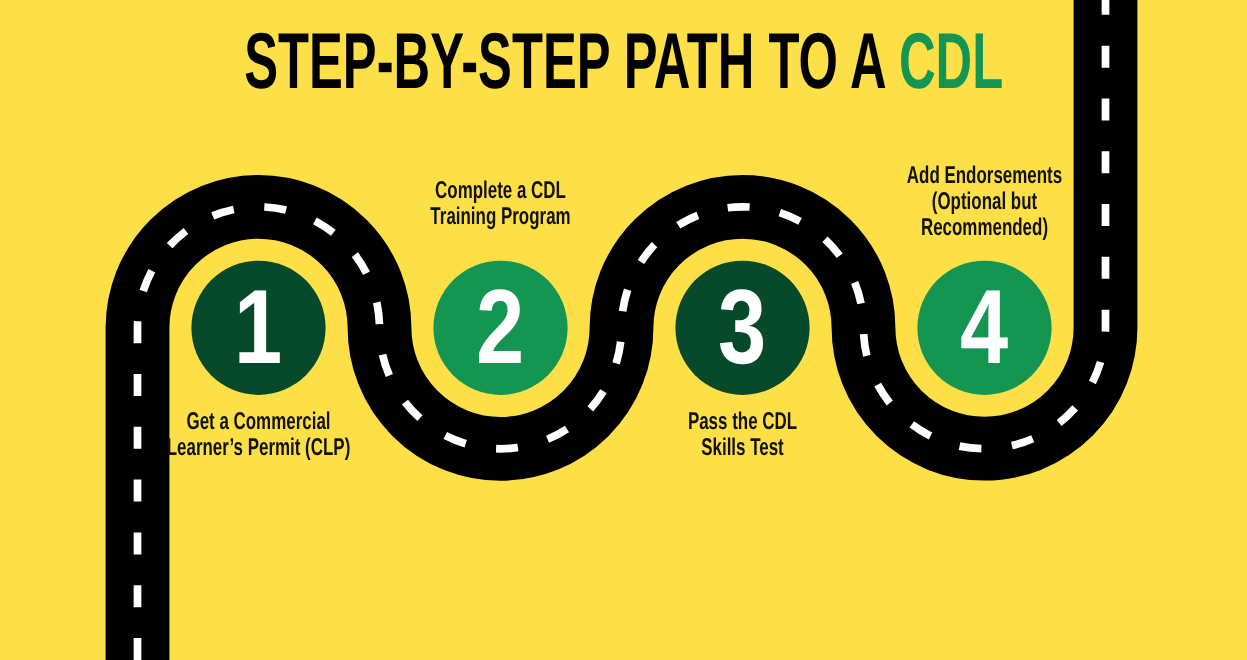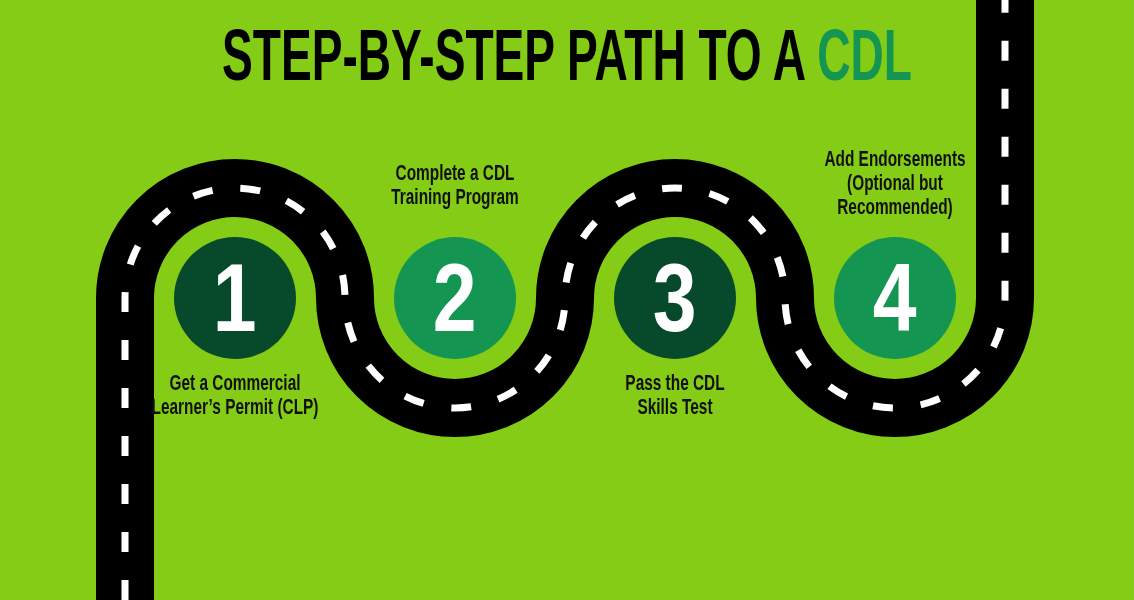--- a/index.html
+++ b/index.html
@@ -4,21 +4,21 @@
 <style>
   html, body {
     margin: 0;
     padding: 0;
     background: #ffffff;
   }
   .canvas {
     position: relative;
     width: 1134px;
     height: 600px;
-    background: #84cc16;
+    background: #fde047;
     overflow: hidden;
     font-family: "Liberation Sans", sans-serif;
   }
   .title-svg {
     position: absolute;
     top: 0;
     left: 0;
   }
   .title-svg text {
     font-family: "Liberation Sans", sans-serif;

